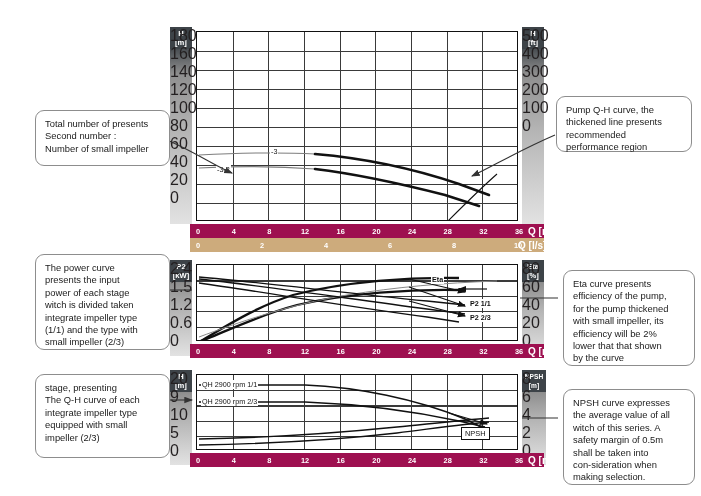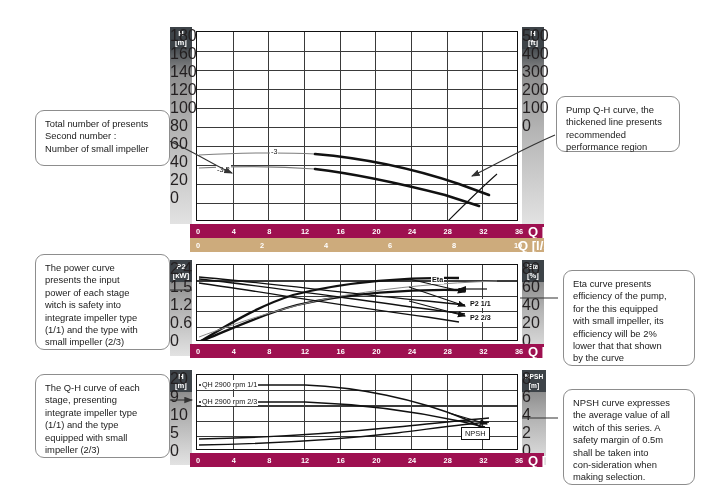--- a/index.html
+++ b/index.html
@@ -66,21 +66,21 @@
   }
   .hband.crimson{background:#9e1050;}
   .hband.tan{background:#cdab7c;}
   .hband .tk{
     position:absolute;top:50%;transform:translate(-50%,-50%);
     font-size:7.4px;color:#ffffff;font-weight:bold;white-space:nowrap;
   }
   .hband.tan .tk{color:#ffffff;}
   .hband .unit{
     position:absolute;top:50%;transform:translateY(-50%);
-    font-size:13px;color:#ffffff;font-weight:bold;white-space:nowrap;
+    font-size:10px;color:#ffffff;font-weight:bold;white-space:nowrap;
   }
 
   
   .clabel{
     position:absolute;
     font-size:7.2px;
     color:#111;
     background:#fff;
     padding:0 1px;
     white-space:nowrap;
@@ -364,52 +364,51 @@
 
   <path d="M558,418 C548,418 540,418 522,418" fill="none" stroke="#333" stroke-width="1.1"></path>
 </svg>
 
 <div class="callout" style="left:35px;top:110px;width:135px;height:56px;">
   <div>Total number of presents</div>
   <div>Second number :</div>
   <div>Number of small impeller</div>
 </div>
 
-<div class="callout" style="left:556px;top:96px;width:124px;height:56px;">
+<div class="callout" style="left:556px;top:96px;width:136px;height:56px;">
   <div>Pump Q-H curve, the</div>
   <div>thickened line presents</div>
   <div>recommended</div>
   <div>performance region</div>
 </div>
 
 <div class="callout" style="left:35px;top:254px;width:135px;height:96px;">
   <div>The power curve</div>
   <div>presents the input</div>
   <div>power of each stage</div>
-  <div>witch is safety into</div>
+  <div>witch is divided taken</div>
   <div>integrate impeller type</div>
   <div>(1/1) and the type with</div>
   <div>small impeller (2/3)</div>
 </div>
 
 <div class="callout" style="left:563px;top:270px;width:132px;height:96px;">
   <div>Eta curve presents</div>
   <div>efficiency of the pump,</div>
-  <div>for the this equipped</div>
+  <div>for the pump thickened</div>
   <div>with small impeller, its</div>
   <div>efficiency will be 2%</div>
   <div>lower that that shown</div>
   <div>by the curve</div>
 </div>
 
 <div class="callout" style="left:35px;top:374px;width:135px;height:84px;">
+  <div>stage, presenting</div>
   <div>The Q-H curve of each</div>
-  <div>stage, presenting</div>
   <div>integrate impeller type</div>
-  <div>(1/1) and the type</div>
   <div>equipped with small</div>
   <div>impeller (2/3)</div>
 </div>
 
 <div class="callout" style="left:563px;top:389px;width:132px;height:96px;">
   <div>NPSH curve expresses</div>
   <div>the average value of all</div>
   <div>witch of this series. A</div>
   <div>safety margin of 0.5m</div>
   <div>shall be taken into</div>

